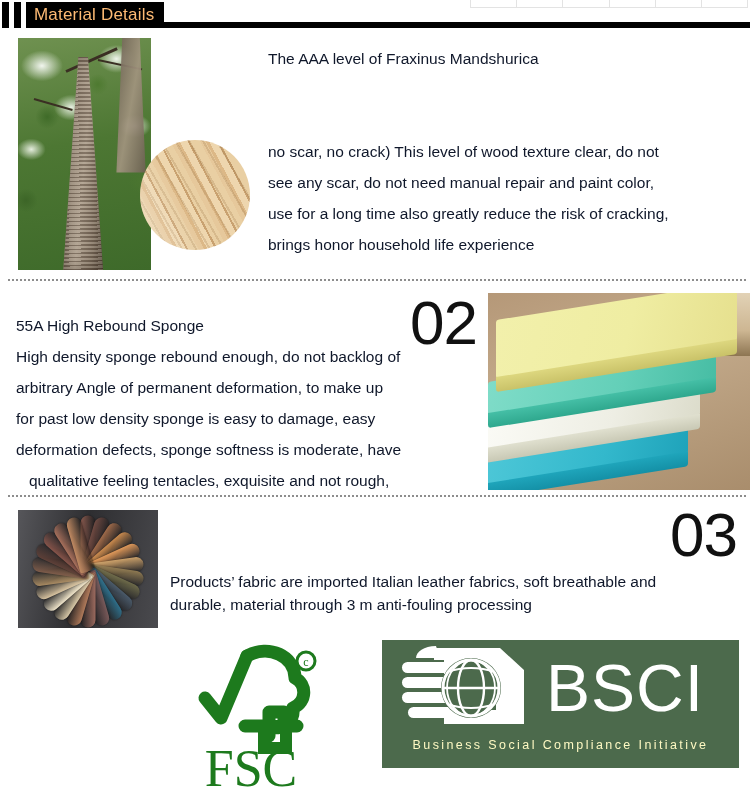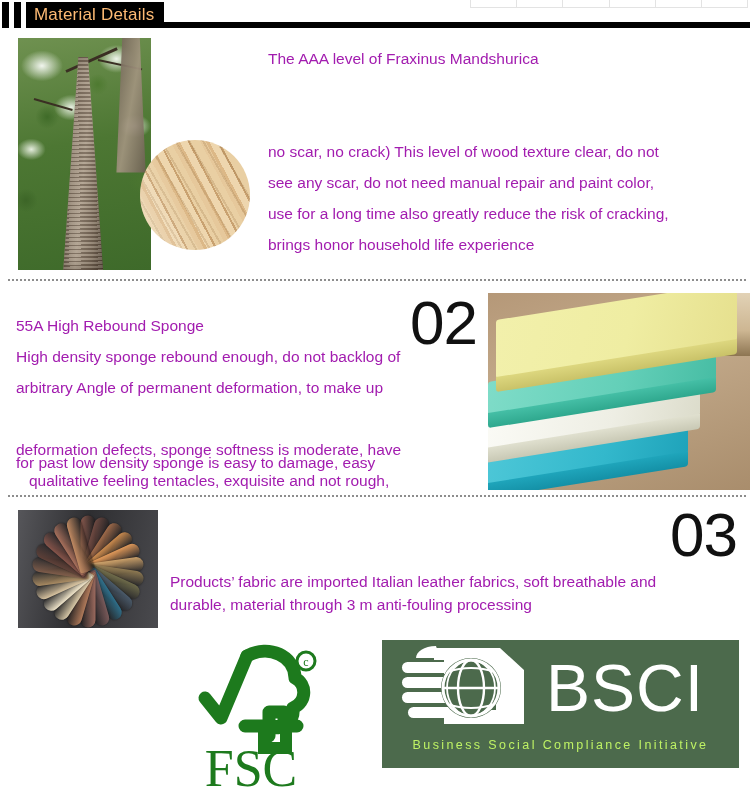--- a/index.html
+++ b/index.html
@@ -89,21 +89,21 @@
     font-family: "Liberation Sans", sans-serif;
     font-size: 62px;
     font-weight: 400;
     color: #111111;
     letter-spacing: -1px;
     line-height: 1;
   }
   .para {
     position: absolute;
     font-size: 15.5px;
-    color: #a21caf;
+    color: #0f172a;
     line-height: 31px;
     white-space: nowrap;
   }
 
   
   .tree-photo {
     position: absolute;
     left: 18px; top: 38px;
     width: 133px; height: 232px;
     overflow: hidden;
@@ -192,21 +192,21 @@
   .b1-l3 { left: 268px; top: 136px; }
   .b1-l4 { left: 268px; top: 167px; }
   .b1-l5 { left: 268px; top: 198px; }
   .b1-l6 { left: 268px; top: 229px; }
 
   
   .b2-num { left: 410px; top: 292px; }
   .b2-l0 { left: 16px; top: 310px; }
   .b2-l1 { left: 16px; top: 341px; }
   .b2-l2 { left: 16px; top: 372px; }
-  .b2-l3 { left: 16px; top: 403px; margin-top: 44px; }
+  .b2-l3 { left: 16px; top: 403px; }
   .b2-l4 { left: 16px; top: 434px; }
   .b2-l5 { left: 29px; top: 465px; }
 
   .sponge-photo {
     position: absolute;
     left: 488px; top: 293px;
     width: 262px; height: 197px;
     overflow: hidden;
     background: #bca07f;
   }
@@ -318,21 +318,21 @@
     letter-spacing: 1px;
     line-height: 1;
     font-family: "Liberation Sans", sans-serif;
     margin-left: 8px;
   }
   .bsci-sub {
     position: absolute;
     left: 0; right: 0;
     top: 98px;
     text-align: center;
-    color: #bef264;
+    color: #fef9c3;
     font-size: 12.5px;
     letter-spacing: 2.4px;
     font-family: "Liberation Sans", sans-serif;
     white-space: nowrap;
   }
 </style>
 </head>
 <body>
 
 <div class="page">

